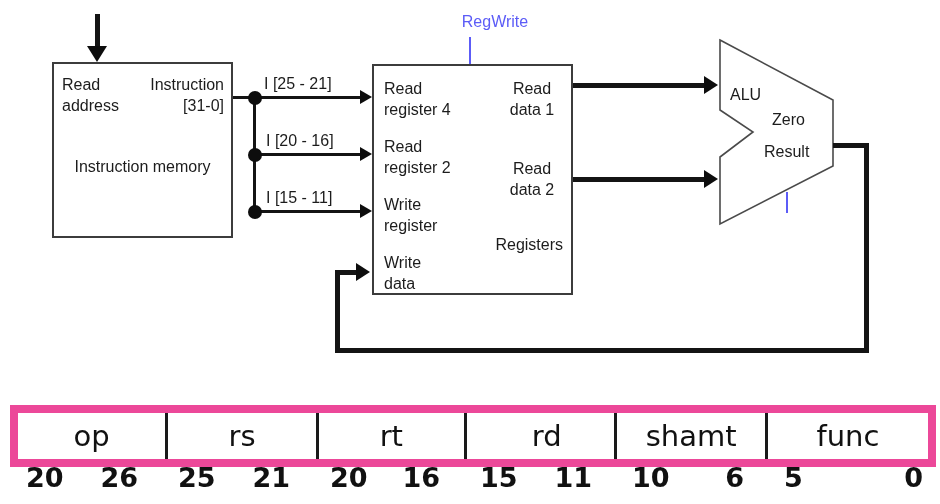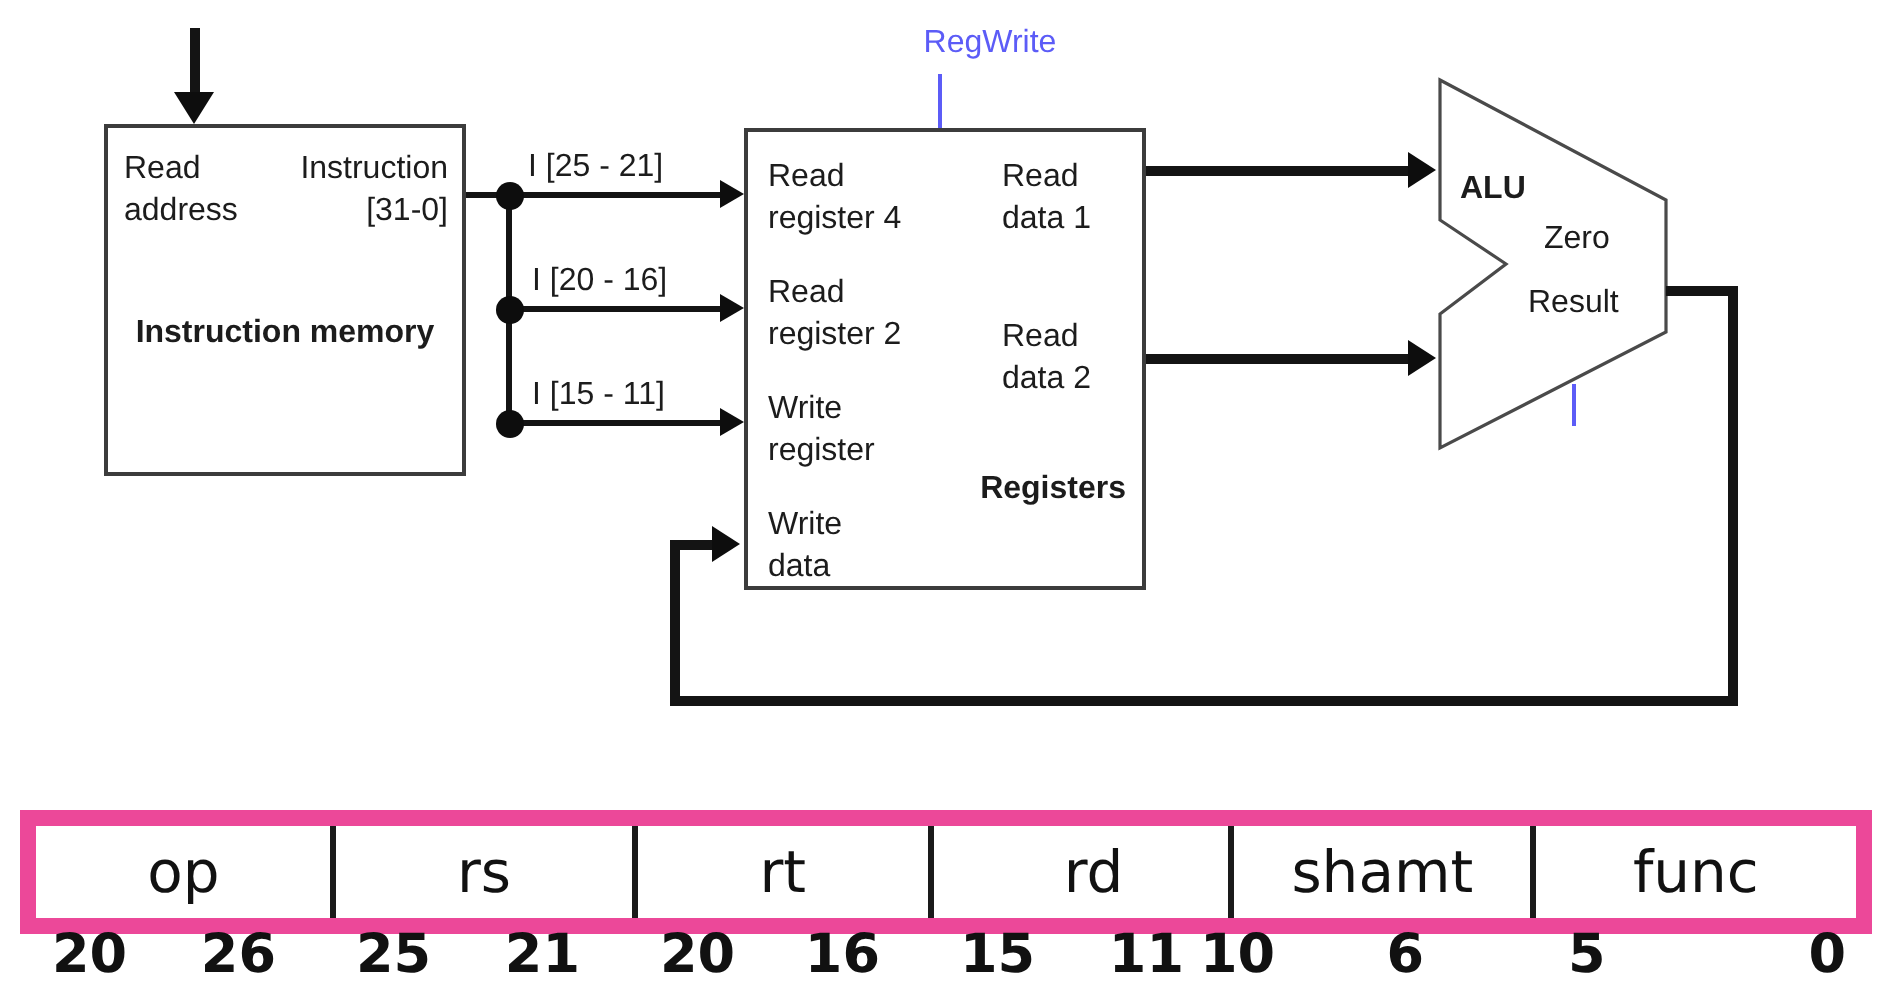--- a/index.html
+++ b/index.html
@@ -3,21 +3,21 @@
 <meta charset="utf-8">
 <style>
   html,body{margin:0;padding:0;background:#fff;}
   #canvas{
     position:relative;width:940px;height:504px;background:#fff;overflow:hidden;
     font-family:"Liberation Sans",sans-serif;color:#1c1c1c;
   }
   
   .box{position:absolute;background:#fff;border:2px solid #3c3c3c;box-sizing:border-box;}
   .lbl{position:absolute;font-size:16px;line-height:21px;white-space:pre-line;}
-  .bold{font-weight:bold;}
+  .bold{font-weight:normal;}
   .blue{color:var(--sig-blue);}
   .wire{position:absolute;background:#141414;}
   .blueline{position:absolute;background:var(--sig-blue);}
   .dot{position:absolute;width:14px;height:14px;border-radius:50%;background:#0d0d0d;}
   .ah-r-thin{position:absolute;width:0;height:0;border-top:7px solid transparent;border-bottom:7px solid transparent;border-left:12px solid #0d0d0d;}
   .ah-r-thick{position:absolute;width:0;height:0;border-top:9px solid transparent;border-bottom:9px solid transparent;border-left:14px solid #0d0d0d;}
   .ah-down{position:absolute;width:0;height:0;border-left:10px solid transparent;border-right:10px solid transparent;border-top:16px solid #0d0d0d;}
   .alusvg{position:absolute;left:0;top:0;pointer-events:none;}
   
   #fmt-table{
@@ -66,22 +66,22 @@
   <div class="lbl" style="left:266px;top:187px;">I [15 - 11]</div>
 
   <div class="lbl blue" style="left:440px;top:11px;width:110px;text-align:center;">RegWrite</div>
   <div class="blueline" style="left:469px;top:37px;width:2px;height:27px;"></div>
 
   <div class="box" style="left:372px;top:64px;width:201px;height:231px;">
     <div class="lbl" style="left:10px;top:12px;width:95px;">Read register 4</div>
     <div class="lbl" style="left:10px;top:70px;width:95px;">Read register 2</div>
     <div class="lbl" style="left:10px;top:128px;width:80px;">Write register</div>
     <div class="lbl" style="left:10px;top:186px;width:60px;">Write data</div>
-    <div class="lbl" style="right:8px;top:12px;width:62px;text-align:left;">Read data 1</div>
-    <div class="lbl" style="right:8px;top:92px;width:62px;text-align:left;">Read data 2</div>
+    <div class="lbl" style="right:8px;top:12px;width:62px;text-align:center;">Read data 1</div>
+    <div class="lbl" style="right:8px;top:92px;width:62px;text-align:center;">Read data 2</div>
     <div class="lbl bold" style="right:8px;top:168px;width:110px;text-align:right;">Registers</div>
   </div>
 
   <div class="wire" style="left:573px;top:83px;width:133px;height:5px;"></div>
   <div class="ah-r-thick" style="left:704px;top:76px;"></div>
   <div class="wire" style="left:573px;top:177px;width:133px;height:5px;"></div>
   <div class="ah-r-thick" style="left:704px;top:170px;"></div>
 
   <svg class="alusvg" width="940" height="504" viewBox="0 0 940 504">
     <polygon points="720,40 833,100 833,166 720,224 720,157 753,132 720,110" fill="#ffffff" stroke="#4a4a4a" stroke-width="1.6"></polygon>
@@ -129,21 +129,21 @@
       <span>21</span>
   </div>
   <div class="bits" style="left:317px;width:147px;">
     <span>20</span>
       <span>16</span>
   </div>
   <div class="bits" style="left:467px;width:149px;">
     <span>15</span>
       <span>11</span>
   </div>
-  <div class="bits" style="left:587px;width:149px;">
+  <div class="bits" style="left:619px;width:149px;">
     <span>10</span>
       <span>6</span>
   </div>
   <div class="bits last" style="left:771px;width:162px;">
     <span>5</span>
       <span>0</span>
   </div>
 
 </div>
 

